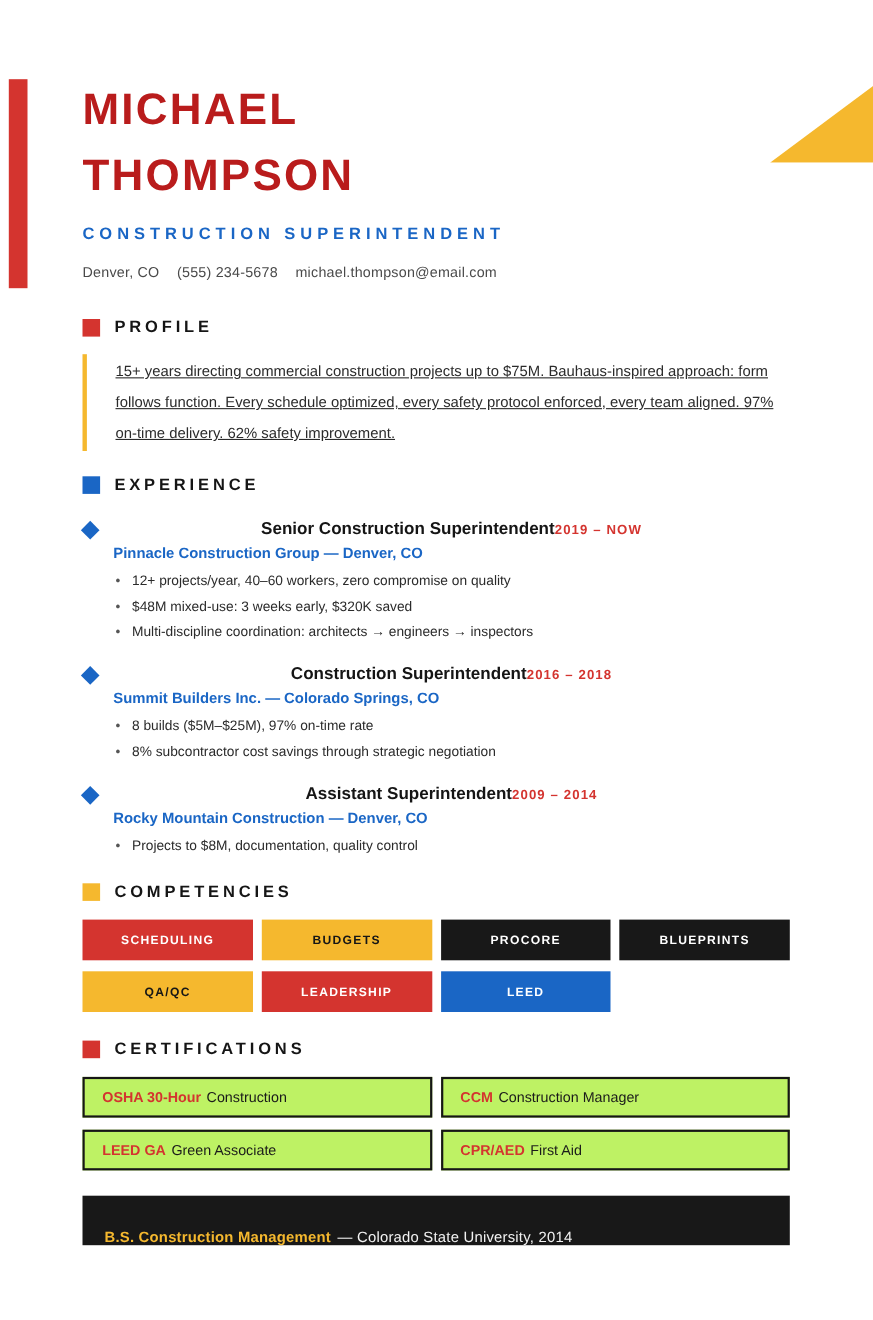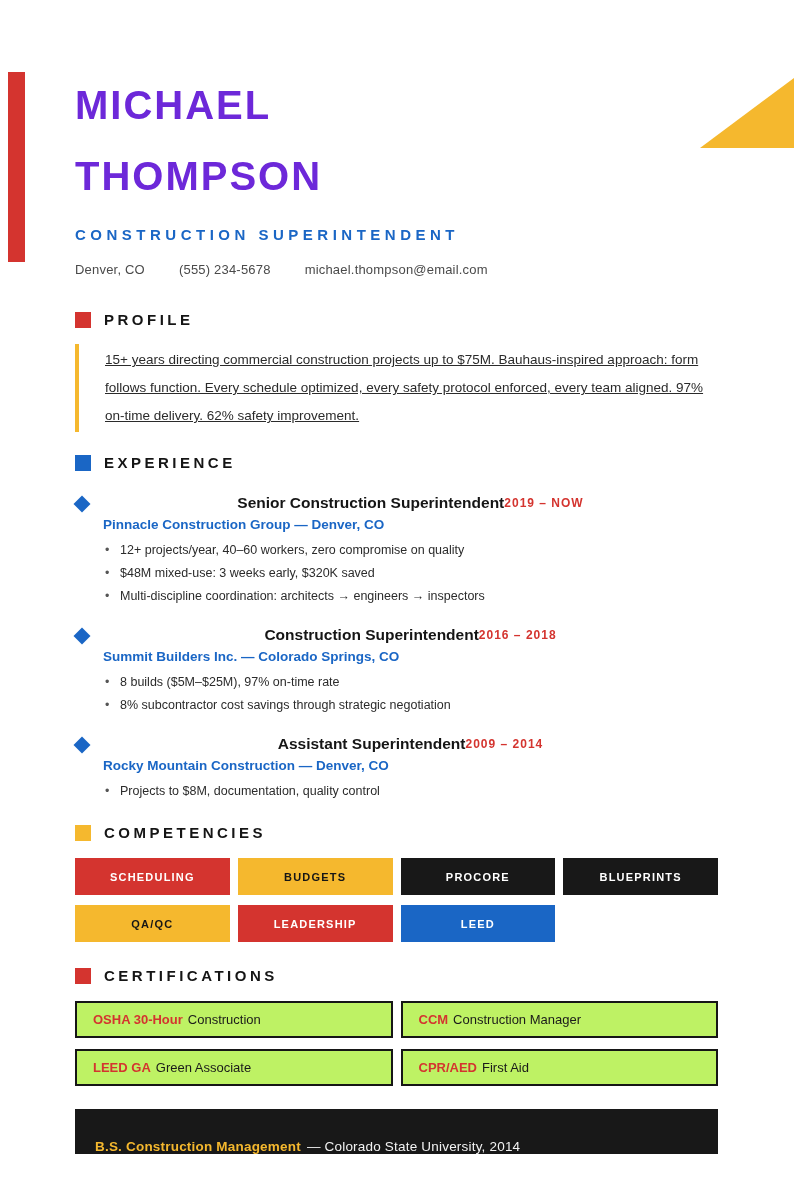--- a/index.html
+++ b/index.html
@@ -16,28 +16,28 @@
   .accent-bar{position:absolute;left:8px;top:72px;width:17px;height:190px;background:#d4342f;}
   .accent-triangle{
     position:absolute;right:0;top:78px;width:94px;height:70px;
     background:#f5b82e;
     clip-path:polygon(100% 0,100% 100%,0 100%);
   }
   .content{position:relative;margin:0 75px 0 75px;width:643px;}
   
   .header{padding-top:70px;}
   .name{
-    font-size:40px;font-weight:900;line-height:71px;letter-spacing:2px;
-    color:#6d28d9;width:420px;margin:0;
+    font-size:40px;font-weight:900;line-height:60px;letter-spacing:2px;
+    color:#b91c1c;width:420px;margin:0;
   }
   .job-title{
     margin-top:14px;font-size:15px;font-weight:700;letter-spacing:4.5px;
     color:#1a66c5;
   }
-  .contact-row{margin-top:19px;display:flex;gap:34px;font-size:13px;color:#4a4a4a;letter-spacing:0.2px;}
+  .contact-row{margin-top:19px;display:flex;gap:16px;font-size:13px;color:#4a4a4a;letter-spacing:0.2px;}
   
   .section-heading{display:flex;align-items:center;}
   .section-heading .sq{width:16px;height:16px;margin-right:13px;flex:0 0 auto;}
   .sq-red{background:#d4342f;}
   .sq-blue{background:#1a66c5;}
   .sq-yellow{background:#f5b82e;}
   .section-heading .label{font-size:15px;font-weight:800;letter-spacing:3.5px;color:#151515;}
   
   .profile-heading{margin-top:34px;}
   .profile-text{

